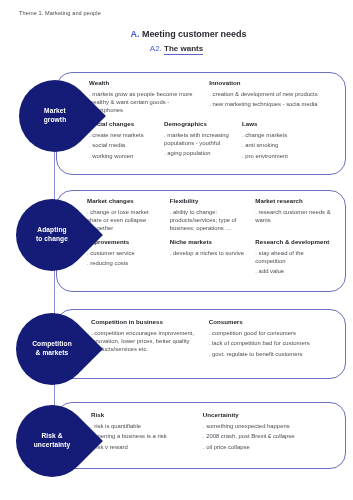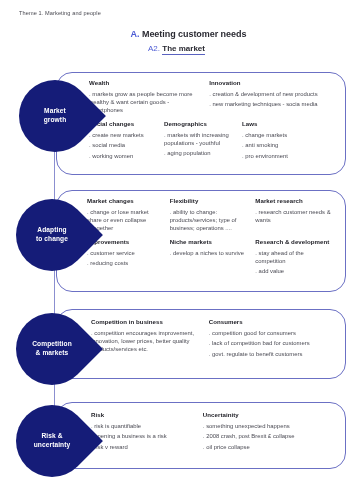--- a/index.html
+++ b/index.html
@@ -185,21 +185,21 @@
 
   <div class="theme-line">Theme 1. Marketing and people</div>
 
   <div class="title-a">
     <span class="marker">A.</span>
     <span>Meeting customer needs</span>
   </div>
 
   <div class="title-a2">
     <span class="marker">A2.</span>
-    <span class="ul">The market</span>
+    <span class="ul">The wants</span>
   </div>
 
   <div class="spine"></div>
 
   <div class="block block-1 b1">
     <div class="grid">
       <div class="row row-1">
         <div class="col c1">
           <div class="cat-title">Wealth</div>
           <div class="bullet">. markets grow as people become more wealthy &amp; want certain goods - smartphones</div>

